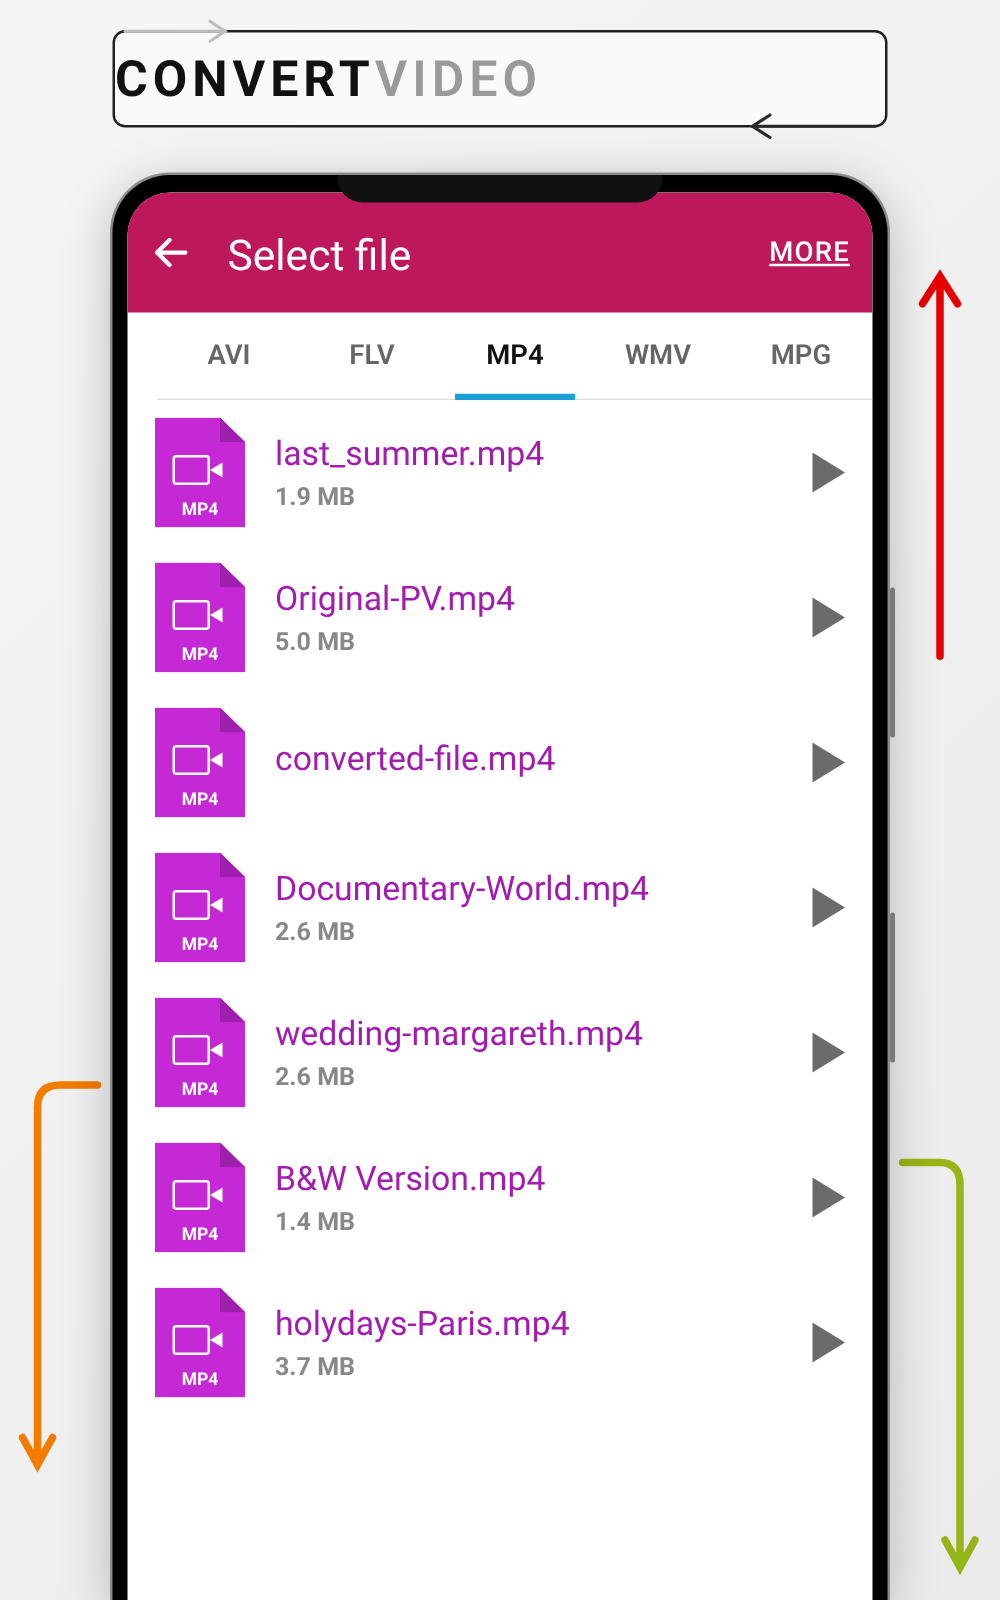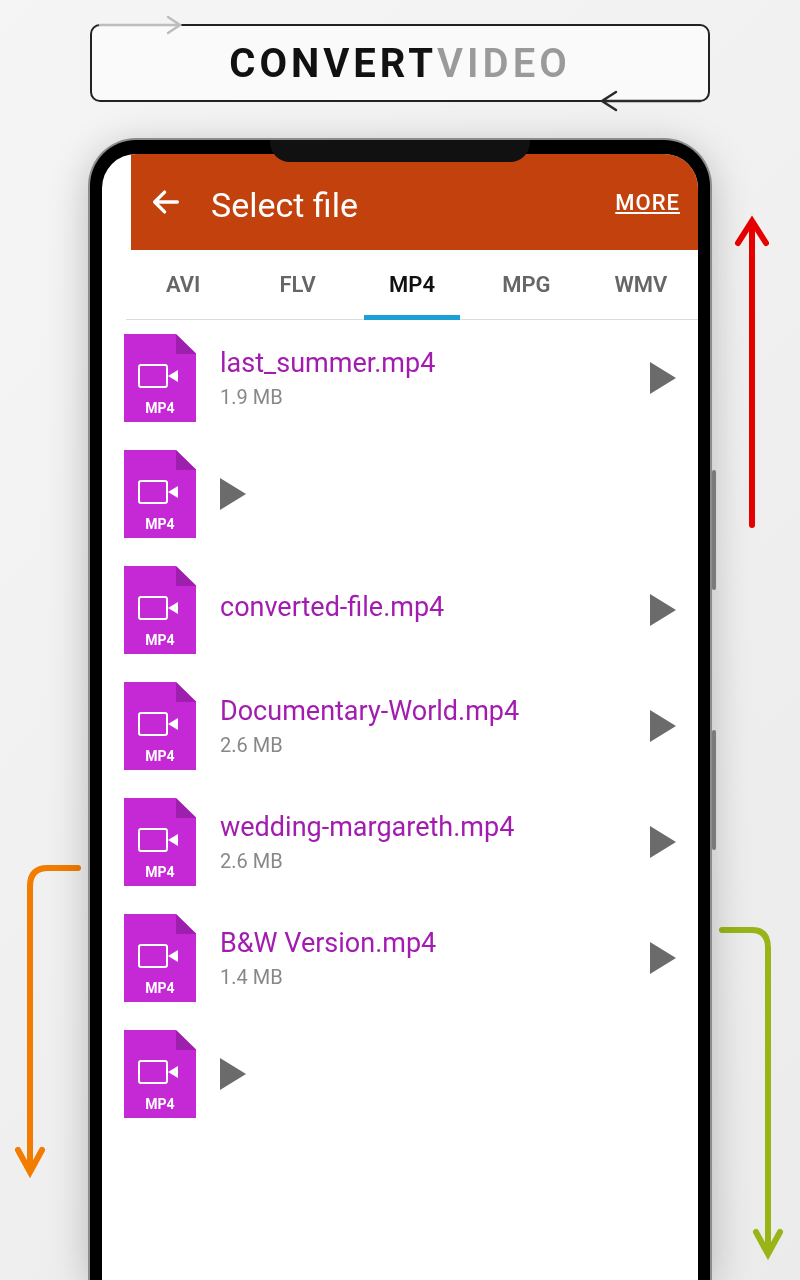--- a/index.html
+++ b/index.html
@@ -14,21 +14,21 @@
 
   
   .banner {
     position: absolute;
     left: 90px; right: 90px; top: 24px;
     height: 78px;
     border: 2px solid #222;
     border-radius: 10px;
     display: flex;
     align-items: center;
-    justify-content: center;
+    justify-content: flex-start;
     font-size: 40px;
     letter-spacing: 4px;
     font-weight: 700;
     background: #fafafa;
   }
   .banner .w1 { color: #111; }
   .banner .w2 { color: #9a9a9a; font-weight: 600; }
   .banner-arrow { position: absolute; }
   .banner-arrow.top { right: 520px; top: -12px; }
   .banner-arrow.bottom { right: 6px; bottom: -13px; }
@@ -65,27 +65,26 @@
     width: 100%; height: 100%;
     background: #fff;
     border-radius: 34px 34px 0 0;
     overflow: hidden;
     display: flex;
     flex-direction: column;
   }
 
   
   .appbar {
-    background: #c2410c;
+    background: #be185d;
     height: 96px;
     display: flex;
     align-items: center;
     padding: 0 18px;
     color: #fff;
-    margin-left: 29px;
   }
   .appbar .back { margin-right: 28px; display:flex; align-items:center; }
   .appbar .title { font-size: 34px; flex: 1; font-weight: 400; padding-top: 6px; }
   .appbar .more { font-size: 22px; letter-spacing: 1px; font-weight: 500; text-decoration: underline; }
 
   
   .tabs {
     display: flex;
     height: 70px;
     border-bottom: 1px solid #dcdcdc;
@@ -153,21 +152,21 @@
   .file-label {
     position: absolute;
     bottom: 6px; left: 0; right: 0;
     text-align: center;
     font-size: 14px;
     font-weight: 700;
     color: #fff;
   }
   .meta { flex: 1; min-width: 0; }
   .fname { font-size: 27px; color: #a21caf; margin-bottom: 6px; white-space: nowrap; overflow: hidden; text-overflow: ellipsis; }
-  .fsize { font-size: 20px; color: #888; }
+  .fsize { font-size: 20px; color: #888; font-weight: bold; }
   .play {
     width: 0; height: 0;
     border-top: 16px solid transparent;
     border-bottom: 16px solid transparent;
     border-left: 26px solid #6b6b6b;
     flex-shrink: 0;
   }
 
   
   .deco { position: absolute; }
@@ -220,24 +219,24 @@
       <div class="tab">
           <span>AVI</span>
         </div>
       <div class="tab">
           <span>FLV</span>
         </div>
       <div class="tab active">
           <span>MP4</span>
         </div>
       <div class="tab">
+          <span>WMV</span>
+        </div>
+      <div class="tab">
           <span>MPG</span>
-        </div>
-      <div class="tab">
-          <span>WMV</span>
         </div>
     </div>
 
     <div class="list" id="file-list">
         <div class="row">
           <div class="file-icon">
             <div class="file-body"></div>
             <div class="file-fold"></div>
             <div class="file-cam"></div>
             <div class="file-label">MP4</div>
@@ -248,20 +247,24 @@
           </div>
           <div class="play"></div>
         </div>
         <div class="row">
           <div class="file-icon">
             <div class="file-body"></div>
             <div class="file-fold"></div>
             <div class="file-cam"></div>
             <div class="file-label">MP4</div>
           </div>
+          <div class="meta">
+            <div class="fname">Original-PV.mp4</div>
+            <div class="fsize">5.0 MB</div>
+          </div>
           <div class="play"></div>
         </div>
         <div class="row">
           <div class="file-icon">
             <div class="file-body"></div>
             <div class="file-fold"></div>
             <div class="file-cam"></div>
             <div class="file-label">MP4</div>
           </div>
           <div class="meta">
@@ -308,18 +311,22 @@
           </div>
           <div class="play"></div>
         </div>
         <div class="row">
           <div class="file-icon">
             <div class="file-body"></div>
             <div class="file-fold"></div>
             <div class="file-cam"></div>
             <div class="file-label">MP4</div>
           </div>
+          <div class="meta">
+            <div class="fname">holydays-Paris.mp4</div>
+            <div class="fsize">3.7 MB</div>
+          </div>
           <div class="play"></div>
         </div>
       </div>
 
   </div>
 </div>
 
 </body></html>

